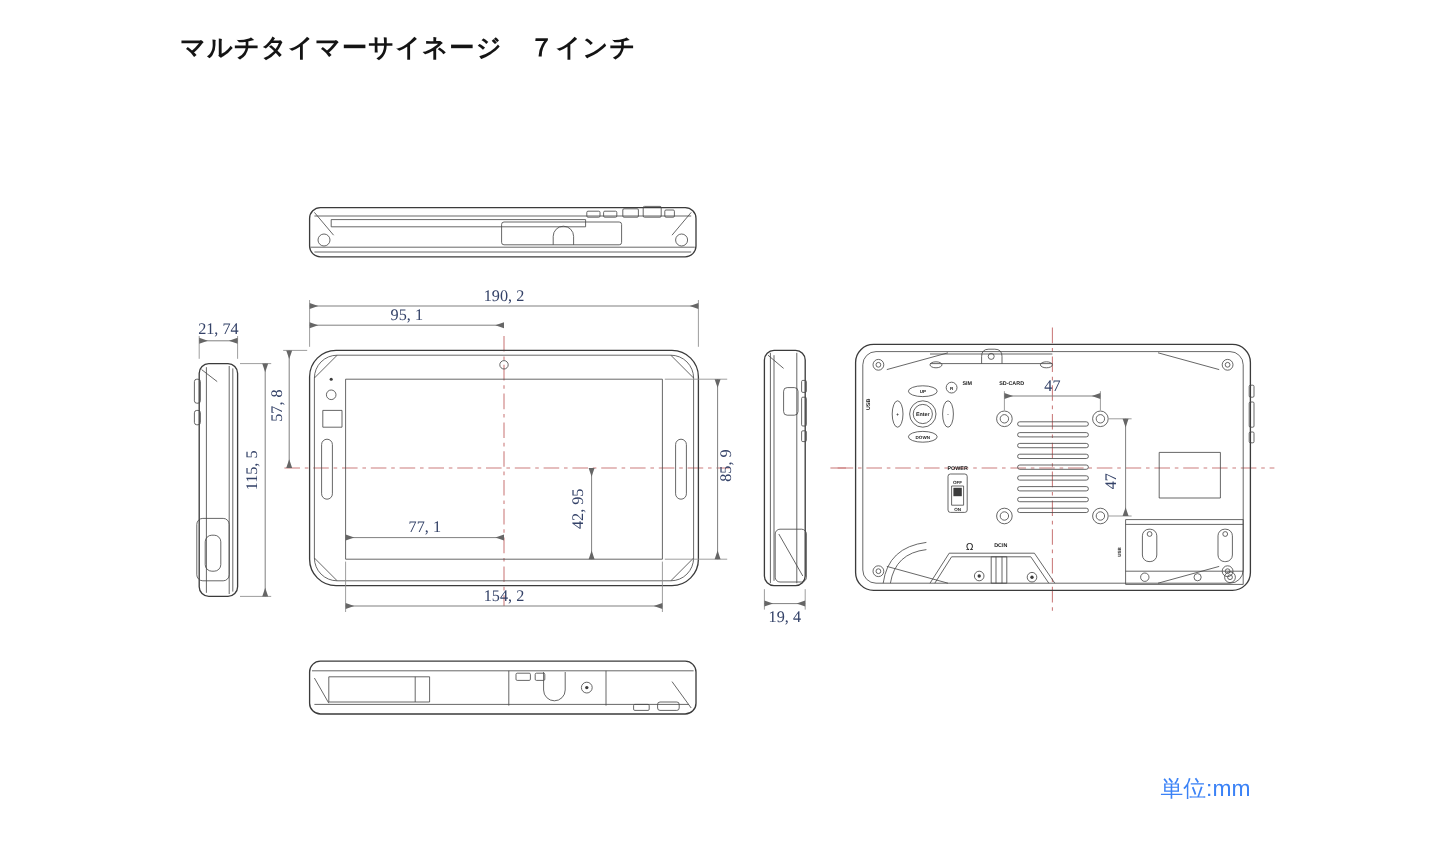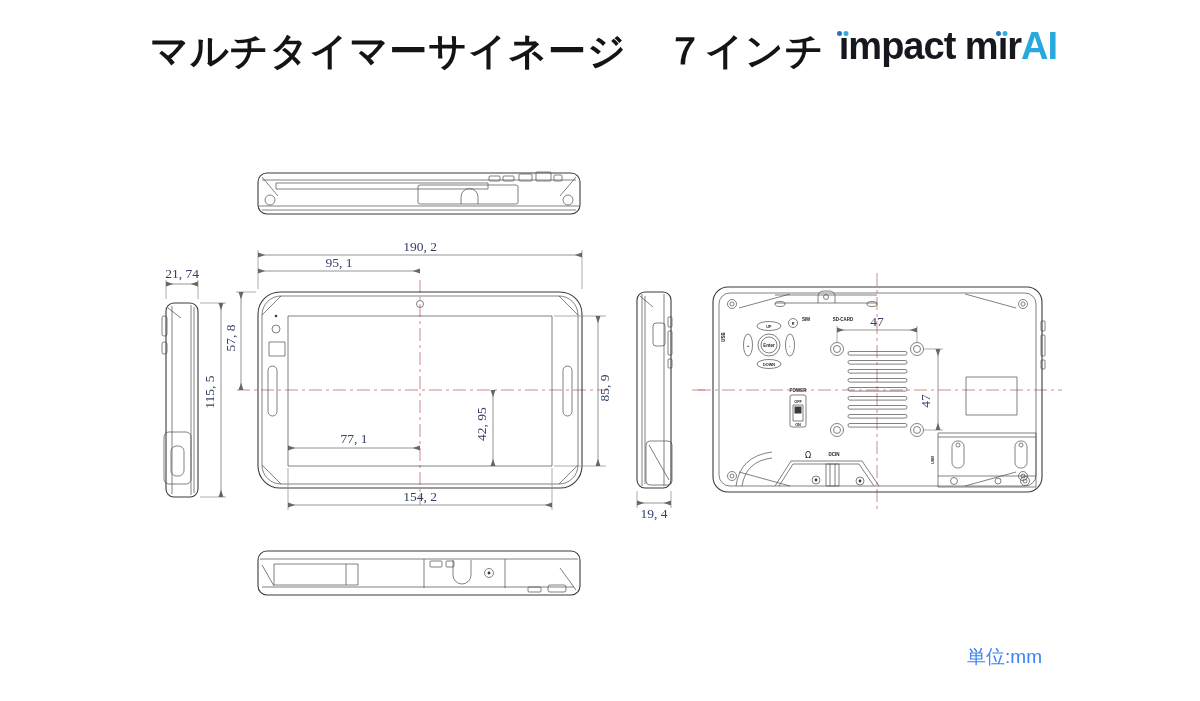--- a/index.html
+++ b/index.html
@@ -1,18 +1,18 @@
 <!DOCTYPE html>
 <html><head>
 <meta charset="utf-8">
 <style>
   html,body{margin:0;padding:0;background:#fff;}
   .page{position:relative;width:1200px;height:701px;background:#fff;overflow:hidden;
         font-family:"Liberation Sans",sans-serif;}
-  .title{position:absolute;left:150px;top:26px;font-size:38px;font-weight:700;color:#141414;
+  .title{position:absolute;left:150px;top:26px;font-size:21px;font-weight:700;color:#141414;
          letter-spacing:1px;white-space:nowrap;text-align:right;}
   .logo{position:absolute;right:143px;top:27px;font-size:38px;font-weight:700;color:#17171f;
         letter-spacing:-1px;white-space:nowrap;line-height:1;}
   .logo .ai{color:#29a8dd;}
   .iw{position:relative;display:inline-block;}
   .idots{position:absolute;top:4px;left:-2px;width:5px;height:5px;border-radius:50%;
          background:#2277bb;box-shadow:6.5px 0 0 0 #2fb0e3;}
   .unit{position:absolute;right:158px;top:644px;font-size:19px;color:#3b82f6;}
   svg{position:absolute;left:0;top:0;}
   .o{fill:none;stroke:#3b3b3b;stroke-width:1.1;stroke-linejoin:round;}
@@ -27,21 +27,20 @@
   .sym{font:8px "DejaVu Sans",sans-serif;fill:#222;text-anchor:middle;}
   text{user-select:none;}
 </style>
 </head>
 <body>
 
 <div class="page">
 
   <div class="title">マルチタイマーサイネージ　７インチ</div>
 
-  <div class="logo"><span class="iw"><span>ı</span><span class="idots"></span></span><span>mpact m</span><span class="iw"><span>ı</span><span class="idots"></span></span><span>r</span><span class="ai">AI</span></div>
 
   <svg width="1200" height="701" viewBox="0 0 1200 701">
     <defs>
       <marker id="arr" viewBox="0 0 10 10" refX="9.5" refY="5" markerWidth="10" markerHeight="10" orient="auto-start-reverse">
         <path d="M0.5,5 L9.5,1.9 L9.5,8.1 Z" fill="#666"></path>
       </marker>
     </defs>
 
     <g>
       <rect class="o" x="258" y="173" width="322" height="41" rx="9"></rect>

